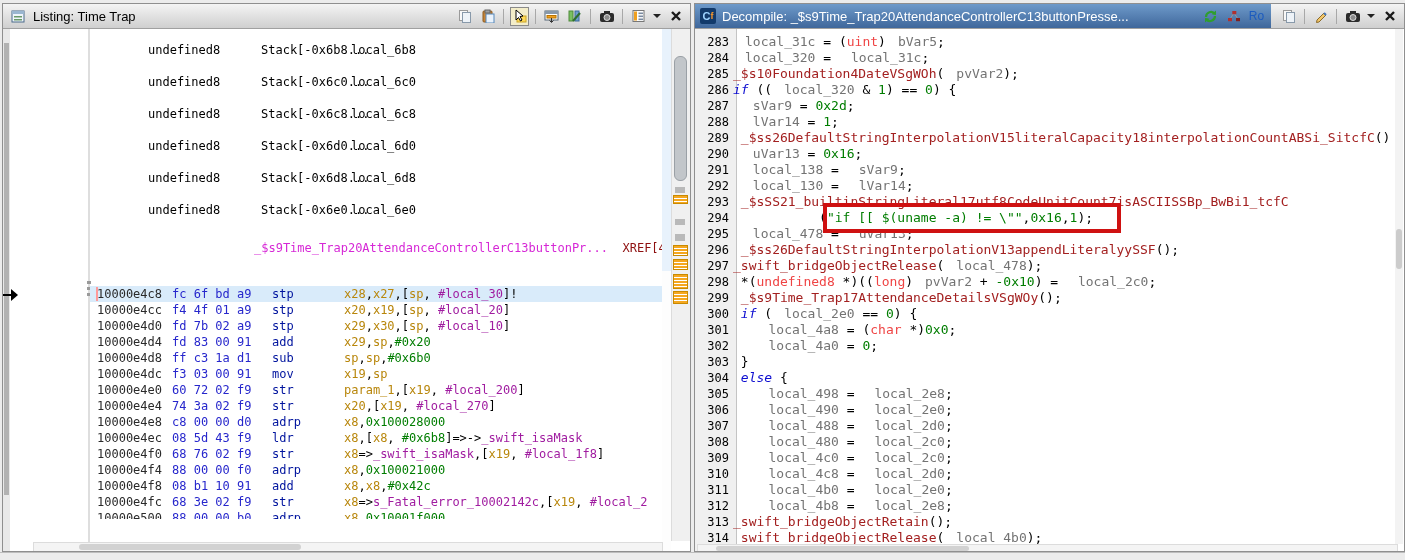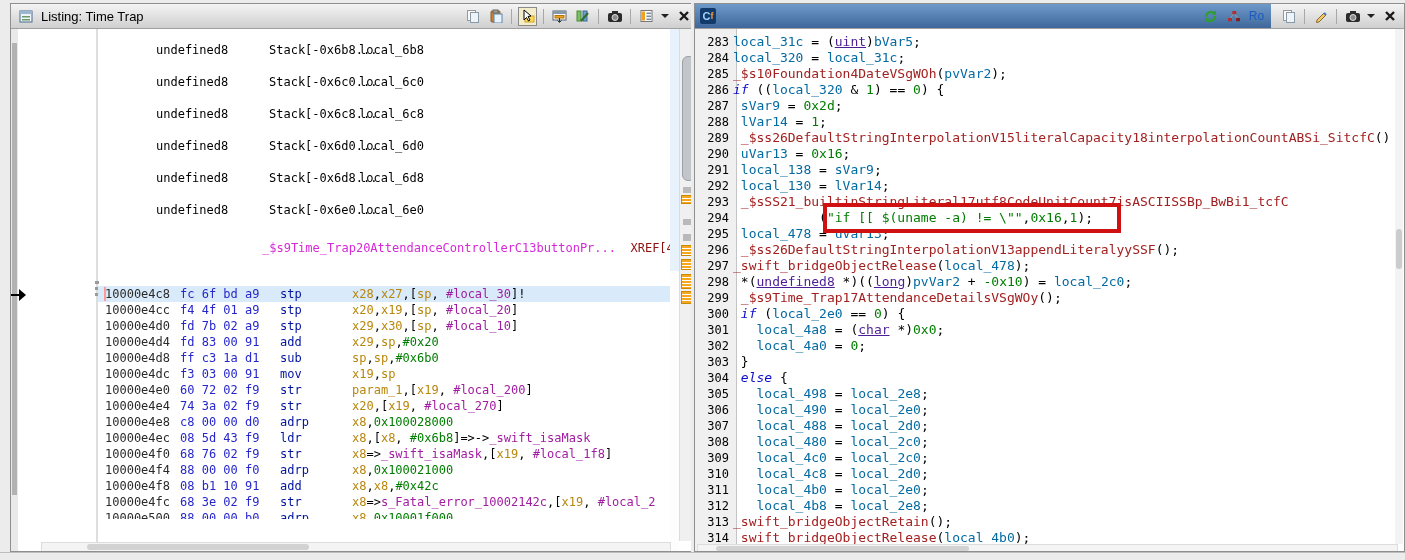--- a/index.html
+++ b/index.html
@@ -1,18 +1,18 @@
 <!DOCTYPE html>
 <html><head>
 <meta charset="utf-8">
 <style>
   html,body{margin:0;padding:0;background:#ececec;}
   .app{position:relative;width:1405px;height:560px;background:#ececec;font-family:"Liberation Sans",sans-serif;overflow:hidden;}
   .panel{position:absolute;top:3px;height:549px;background:#fff;border:1px solid #8f8f8f;box-sizing:border-box;}
-  .listing-panel{left:10px;width:689px;}
+  .listing-panel{left:2px;width:689px;}
   .decomp-panel{left:694px;width:711px;}
   .splitter{position:absolute;left:691px;top:3px;width:3px;height:549px;background:#ececec;}
   .bottomstrip{position:absolute;left:0;top:552px;width:1405px;height:8px;background:#ececec;border-top:1px solid #bdbdbd;}
 
   
   .tbar{position:absolute;left:0;top:0;right:0;height:25px;background:linear-gradient(#f4f4f4,#cfcfcf);border-bottom:1px solid #a0a0a0;display:flex;align-items:center;padding:0 5px;box-sizing:border-box;}
   .tbar.blue-split{padding:0;}
   .tbar-blue{flex:0 0 576px;height:100%;display:flex;align-items:center;background:linear-gradient(#6e9aca,#3f679b);color:#fff;padding:0 5px;box-sizing:border-box;overflow:hidden;}
   .tbar-rest{flex:1;height:100%;display:flex;align-items:center;justify-content:flex-end;padding:0 5px;box-sizing:border-box;gap:4px;}
   .ttext{font-size:13px;margin-left:6px;white-space:nowrap;overflow:hidden;}
@@ -59,23 +59,23 @@
   .lnum{display:inline-block;width:34px;text-align:right;margin-right:4px;font-size:12px;color:#000;}
   .redbox{position:absolute;left:128px;top:174px;width:298px;height:30px;border:4px solid #cf1111;box-sizing:border-box;z-index:5;}
   .vsb2{position:absolute;right:1px;top:0;width:8px;height:515px;background:#f3f3f3;}
   .vsb2-th{position:absolute;left:1px;top:200px;width:6px;height:40px;background:#cccccc;border-radius:3px;}
   .decomp-hsb{left:2px;top:515px;width:701px;height:9px;}
   .decomp-hsb .hsb-th{left:18px;width:253px;}
 
   
   .c-pl{color:#000000;}
   .c-kw{color:#0c0cd0;font-style:italic;}
-  .c-type{color:#4c1d95;text-decoration:underline;}
+  .c-type{color:#ef4444;}
   .c-fn{color:#a32020;}
-  .c-var{color:#0369a1;}
+  .c-var{color:#737373;margin-left:12px;}
   .c-num{color:#007d00;}
   .c-str{color:#007d00;}
   .c-reg{color:#b8860b;}
   .c-lbl{color:#a01ca0;}
   .c-biglbl{color:#d628d6;}
   .c-xref{color:#8e1010;}
   .c-addr{color:#2a2a2a;text-align:center;}
   .c-bytes{color:#2626cc;}
   .c-mnem{color:#00149e;}
 </style>
@@ -196,20 +196,21 @@
         </div>
     </div>
   </section>
 
   <div class="splitter"></div>
 
   <section class="panel decomp-panel">
     <header class="tbar blue-split">
       <div class="tbar-blue">
         <span class="cf-badge">C<i>f</i></span>
+        <span class="ttext">Decompile: _$s9Time_Trap20AttendanceControllerC13buttonPresse...</span>
         <div class="tools">
           <span class="tbtn">
               <svg width="15" height="15">
                 <path d="M3 8 a5 5 0 0 1 9 -3" stroke="#2f9e2f" stroke-width="2.2" fill="none"></path>
                 <path d="M13 1.5 L13 6 L8.5 5.2 Z" fill="#2f9e2f"></path>
                 <path d="M12 7 a5 5 0 0 1 -9 3" stroke="#2f9e2f" stroke-width="2.2" fill="none"></path>
                 <path d="M2 13.5 L2 9 L6.5 9.8 Z" fill="#2f9e2f"></path>
               </svg>
             </span>
           <span class="tbtn">

